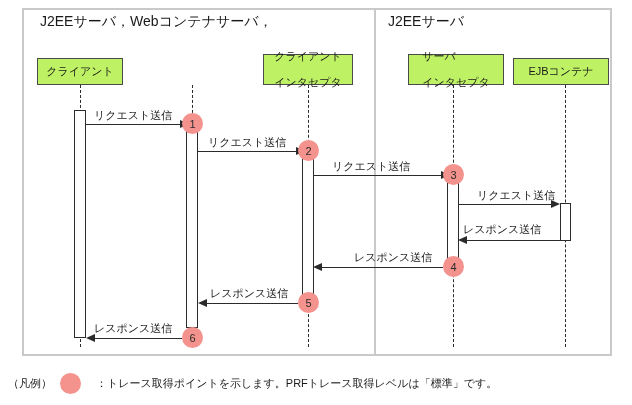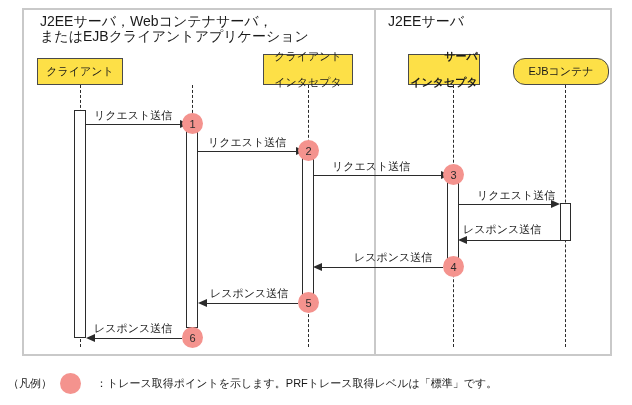--- a/index.html
+++ b/index.html
@@ -12,23 +12,23 @@
   .panel{position:absolute;border:2px solid #c9c9c9;box-sizing:border-box;background:transparent;}
   #panel-left {left:22px;  top:8px; width:352px; height:348px; border-right:none;}
   #panel-right{left:374px; top:8px; width:238px; height:348px;}
 
   
   .panel-caption{position:absolute;font-size:14px;line-height:15px;white-space:nowrap;}
   #caption-left {left:40px;  top:14px;}
   #caption-right{left:388px; top:14px;}
 
   
-  .lifeline-box{position:absolute;border:1.3px solid #4a4a4a;background:#fde047;
+  .lifeline-box{position:absolute;border:1.3px solid #4a4a4a;background:#bef264;
       box-sizing:border-box;display:flex;align-items:center;justify-content:center;
-      text-align:right;font-size:11px;line-height:13px;}
+      text-align:left;font-size:11px;line-height:13px;}
   .lifeline-box span{display:block;}
 
   
   .lifeline{position:absolute;width:0;border-left:1.4px dashed #2b2b2b;}
 
   
   .activation{position:absolute;background:#ffffff;border:1.2px solid #2b2b2b;box-sizing:border-box;}
 
   
   .msg-line{position:absolute;height:0;border-top:1.4px solid #2b2b2b;}
@@ -51,44 +51,43 @@
 </head>
 <body>
 
 <div id="canvas">
 
   <div class="panel" id="panel-left"></div>
   <div class="panel" id="panel-right"></div>
 
   <div class="panel-caption" id="caption-left">
     <div>J2EEサーバ，Webコンテナサーバ，</div>
-    <div>またはEJBクライアントアプリケーション</div>
   </div>
   <div class="panel-caption" id="caption-right">J2EEサーバ</div>
 
   <div class="lifeline-box" style="left:37px;top:58px;width:86px;height:27px;">
     <span>クライアント</span>
   </div>
 
 
   <div class="lifeline-box" style="left:263px;top:54px;width:90px;height:31px;">
     <span>
       <span>クライアント</span><br>
       <span>インタセプタ</span>
     </span>
   </div>
 
-  <div class="lifeline-box" style="left:408px;top:54px;width:72px;height:31px;font-weight:bold;">
+  <div class="lifeline-box" style="left:408px;top:54px;width:96px;height:31px;">
     <span>
       <span>サーバ</span><br>
       <span>インタセプタ</span>
     </span>
   </div>
 
-  <div class="lifeline-box" style="left:513px;top:58px;width:96px;height:27px;border-radius:12px;">
+  <div class="lifeline-box" style="left:513px;top:58px;width:96px;height:27px;">
     <span>EJBコンテナ</span>
   </div>
 
   <div class="lifeline" style="left:80px;top:85px;height:262px;"></div>
   <div class="lifeline" style="left:192px;top:85px;height:262px;"></div>
   <div class="lifeline" style="left:308px;top:85px;height:262px;"></div>
   <div class="lifeline" style="left:453px;top:85px;height:262px;"></div>
   <div class="lifeline" style="left:565px;top:85px;height:262px;"></div>
 
   <div class="activation" style="left:74px;top:110px;width:12px;height:228px;"></div>

